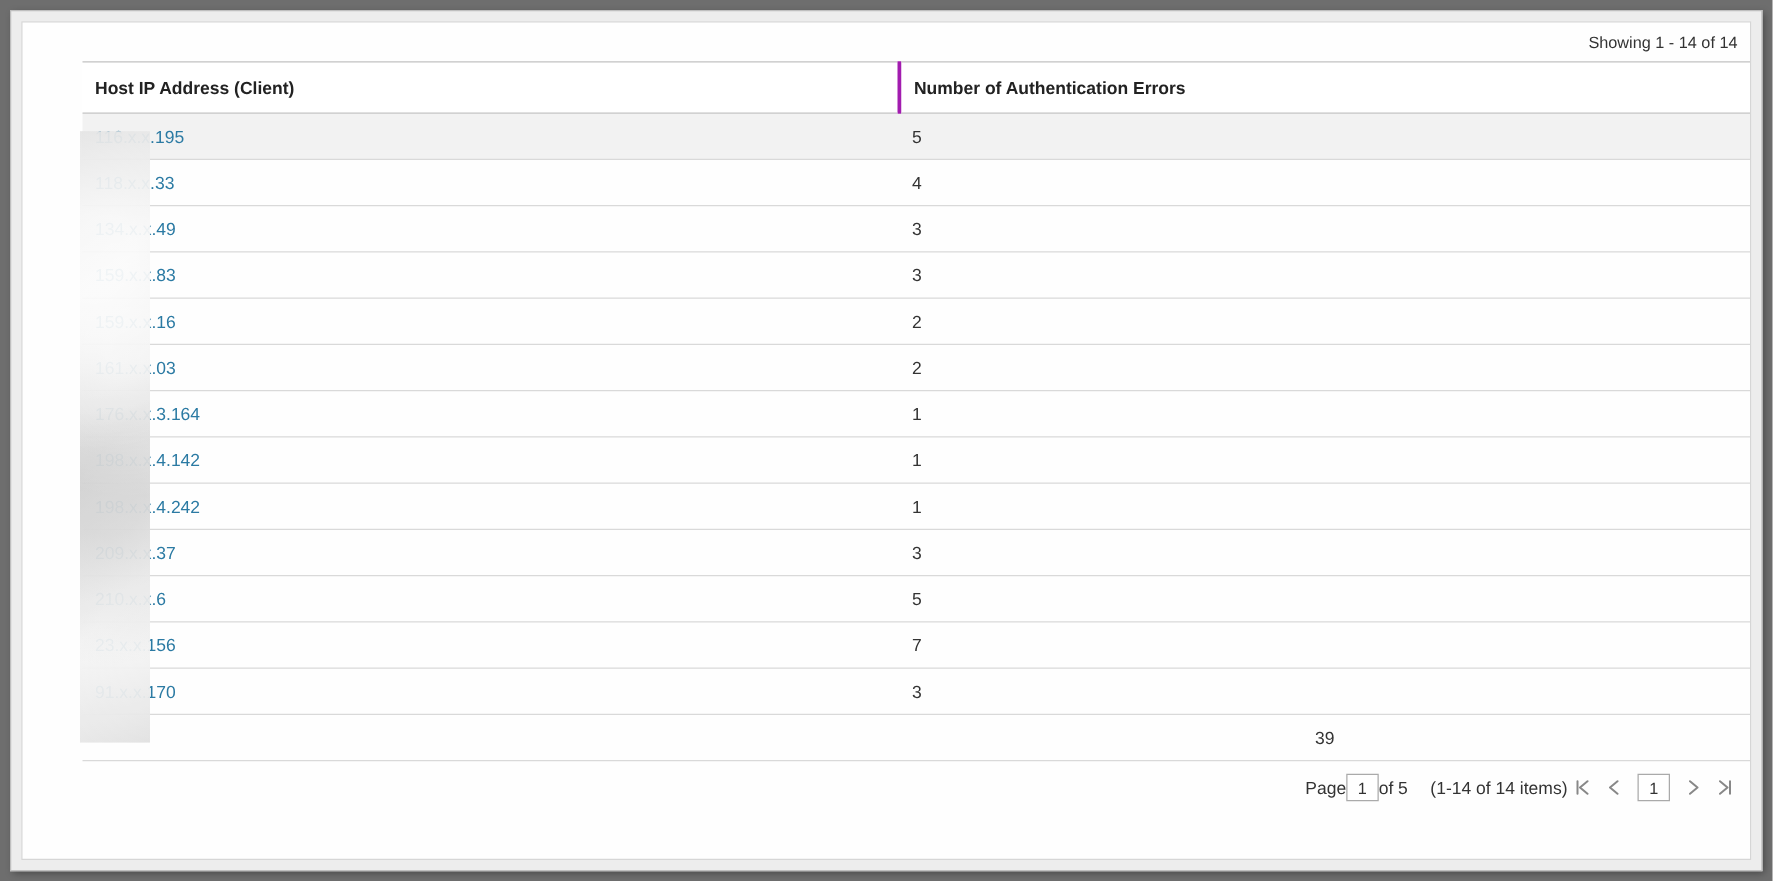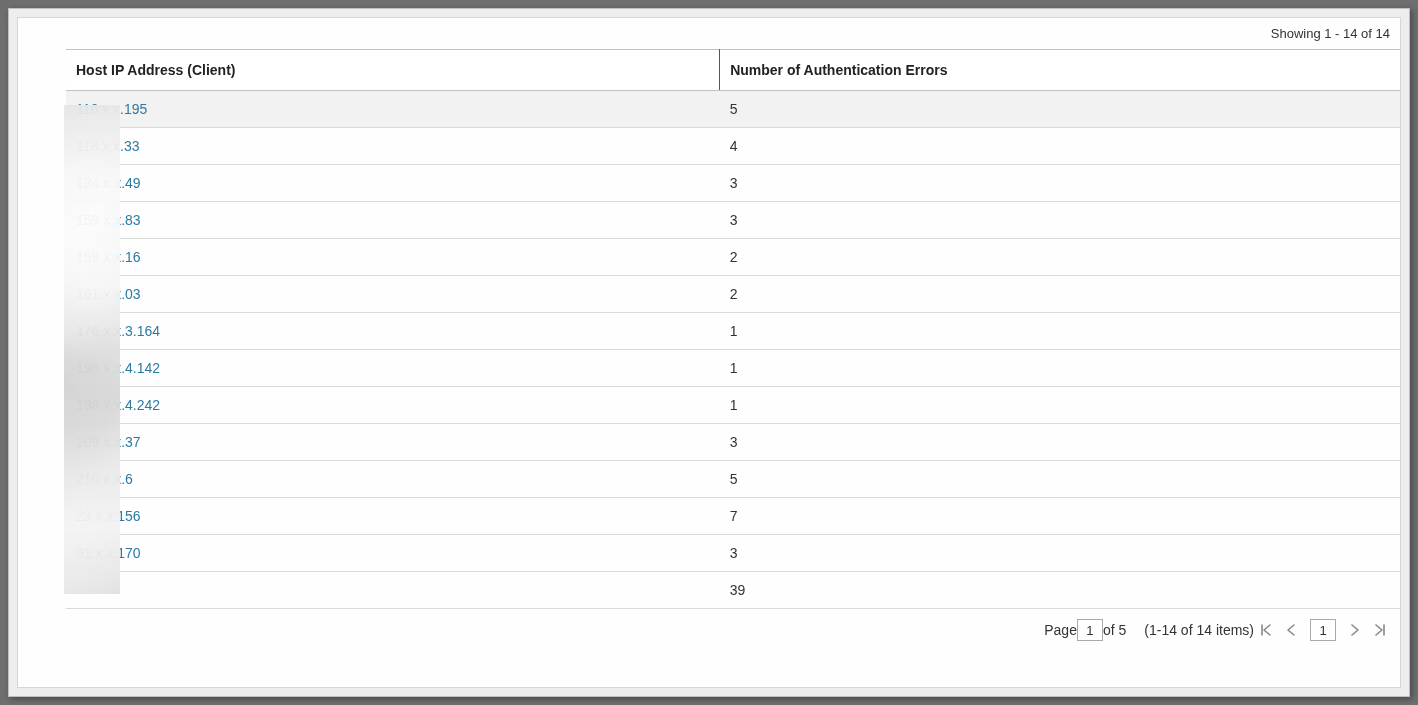--- a/index.html
+++ b/index.html
@@ -43,39 +43,39 @@
       text-align: left;
       font-weight: bold;
       font-size: 14px;
       color: #222;
       padding: 12px 10px;
       border-bottom: 1px solid #c2c2c2;
       background: #fff;
     }
     .data-table th.col-ip {
       width: 49%;
-      border-right: 1px solid #a21caf;
+      border-right: 3px solid #a21caf;
     }
     .data-table td {
       font-size: 14px;
       padding: 10px 10px;
       border-bottom: 1px solid #d9d9d9;
       color: #333;
     }
     .data-table td.ip-cell a {
       color: #2b7aa3;
       text-decoration: none;
     }
     .data-table tr.striped { background: #f2f2f2; }
     .table-wrap {
       margin: 0 0px;
       border-left: none;
       border-right: none;
     }
-    .total-row td { color: #333; }
+    .total-row td { color: #333; text-align: center; }
     .pager-bar {
       display: flex;
       justify-content: flex-end;
       align-items: center;
       padding: 10px 14px;
       font-size: 14px;
       color: #333;
     }
     .pager-bar .page-label { color: #333; }
     .pager-bar input.page-num {

